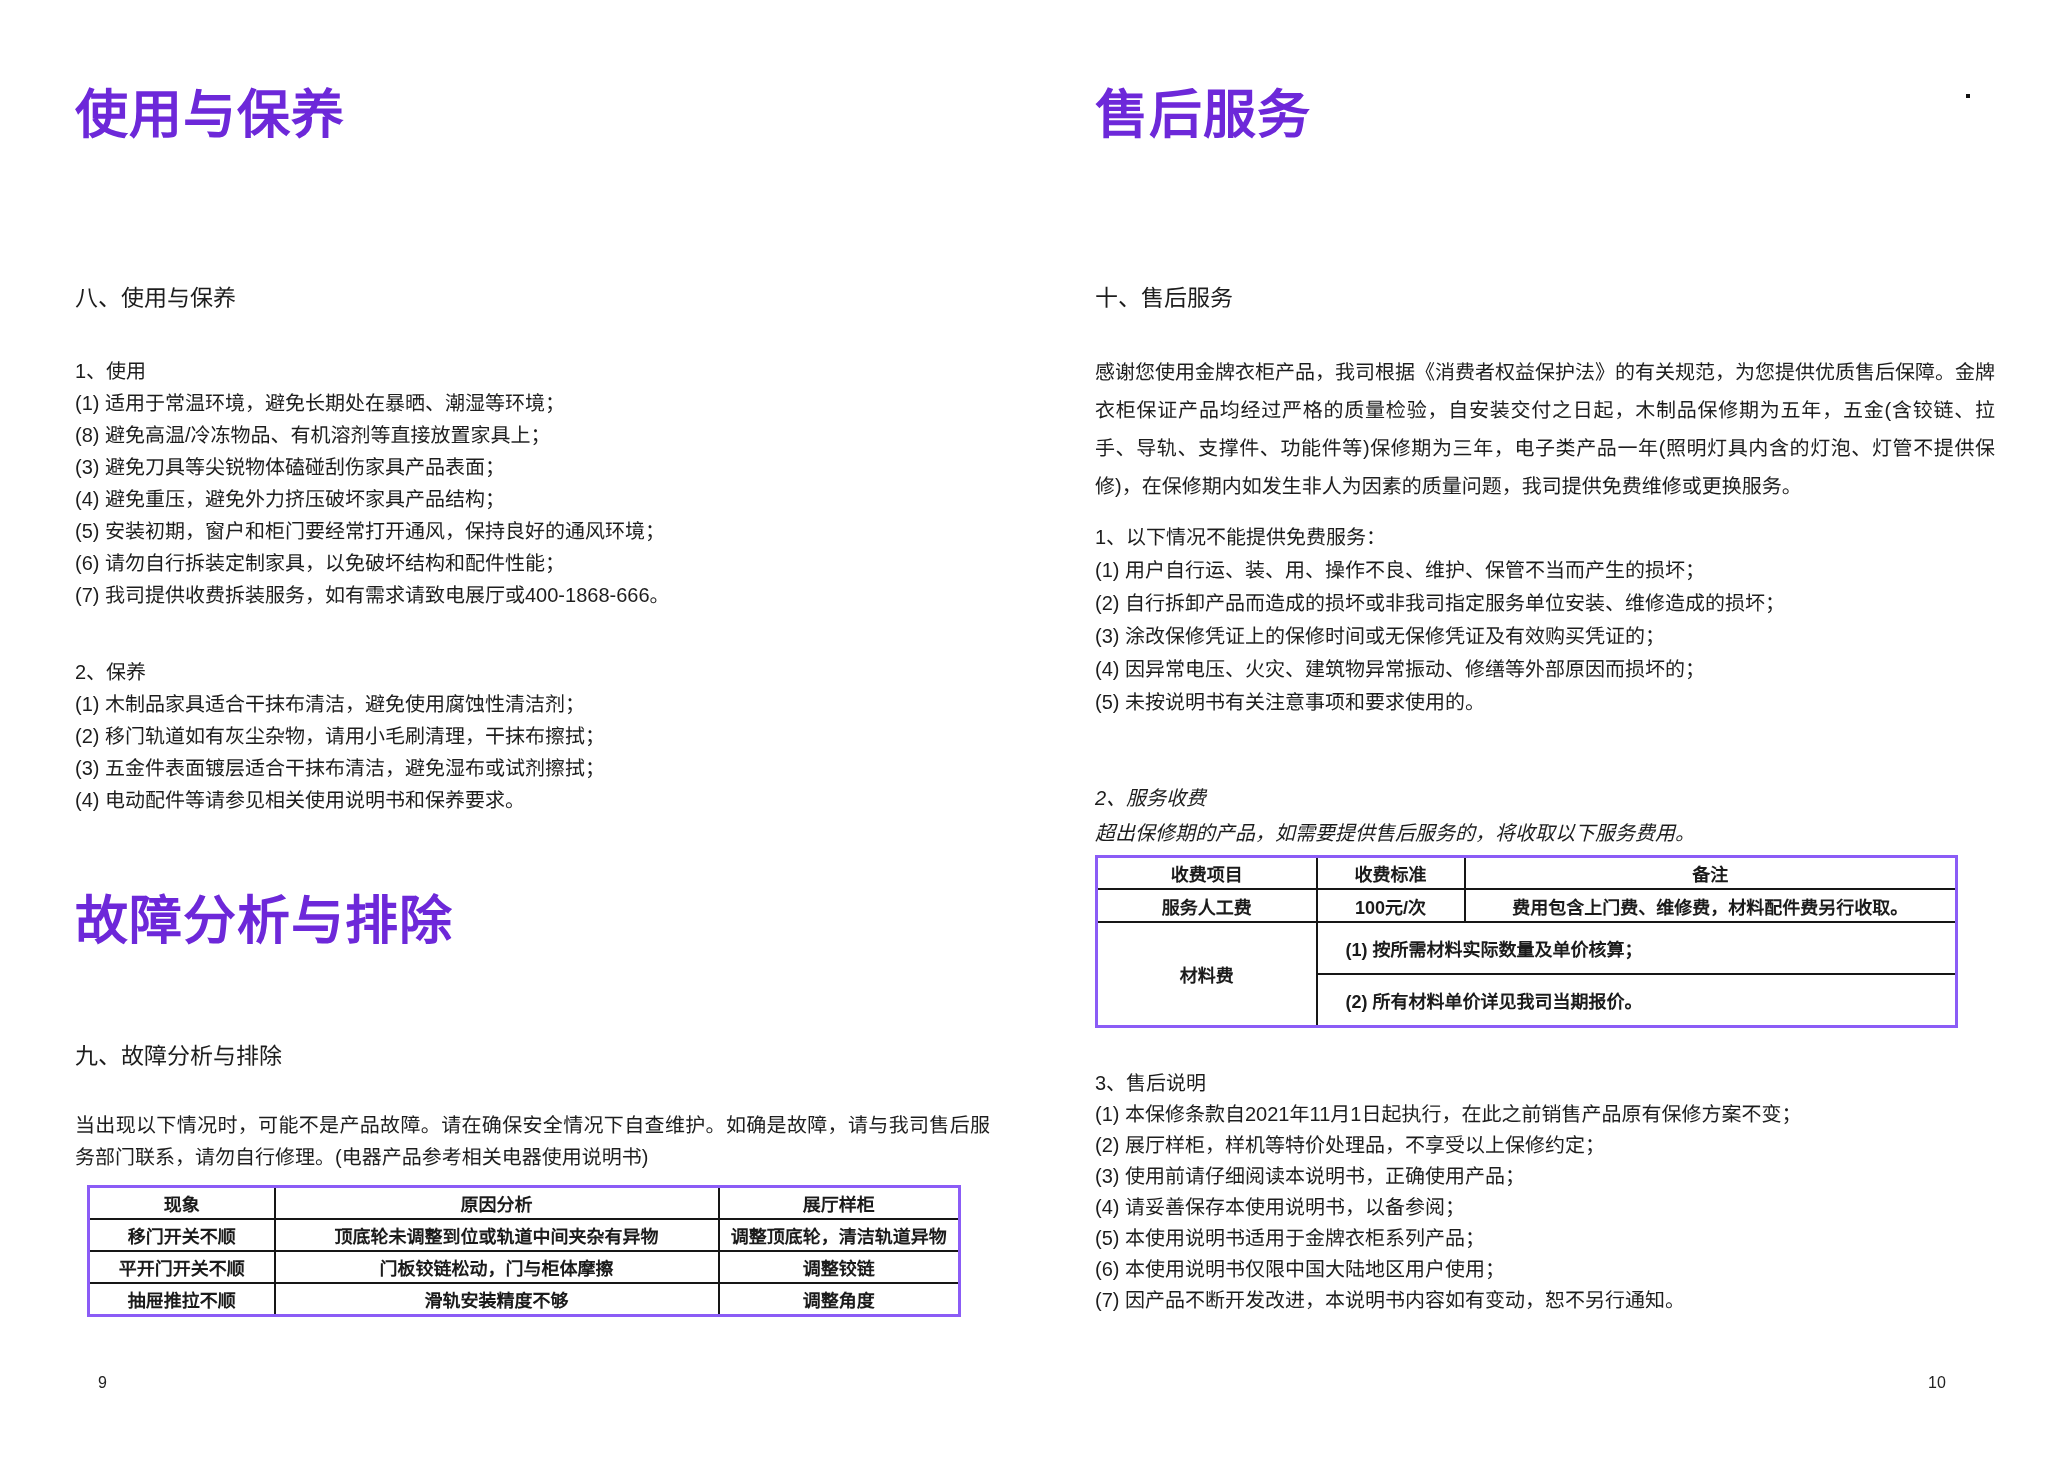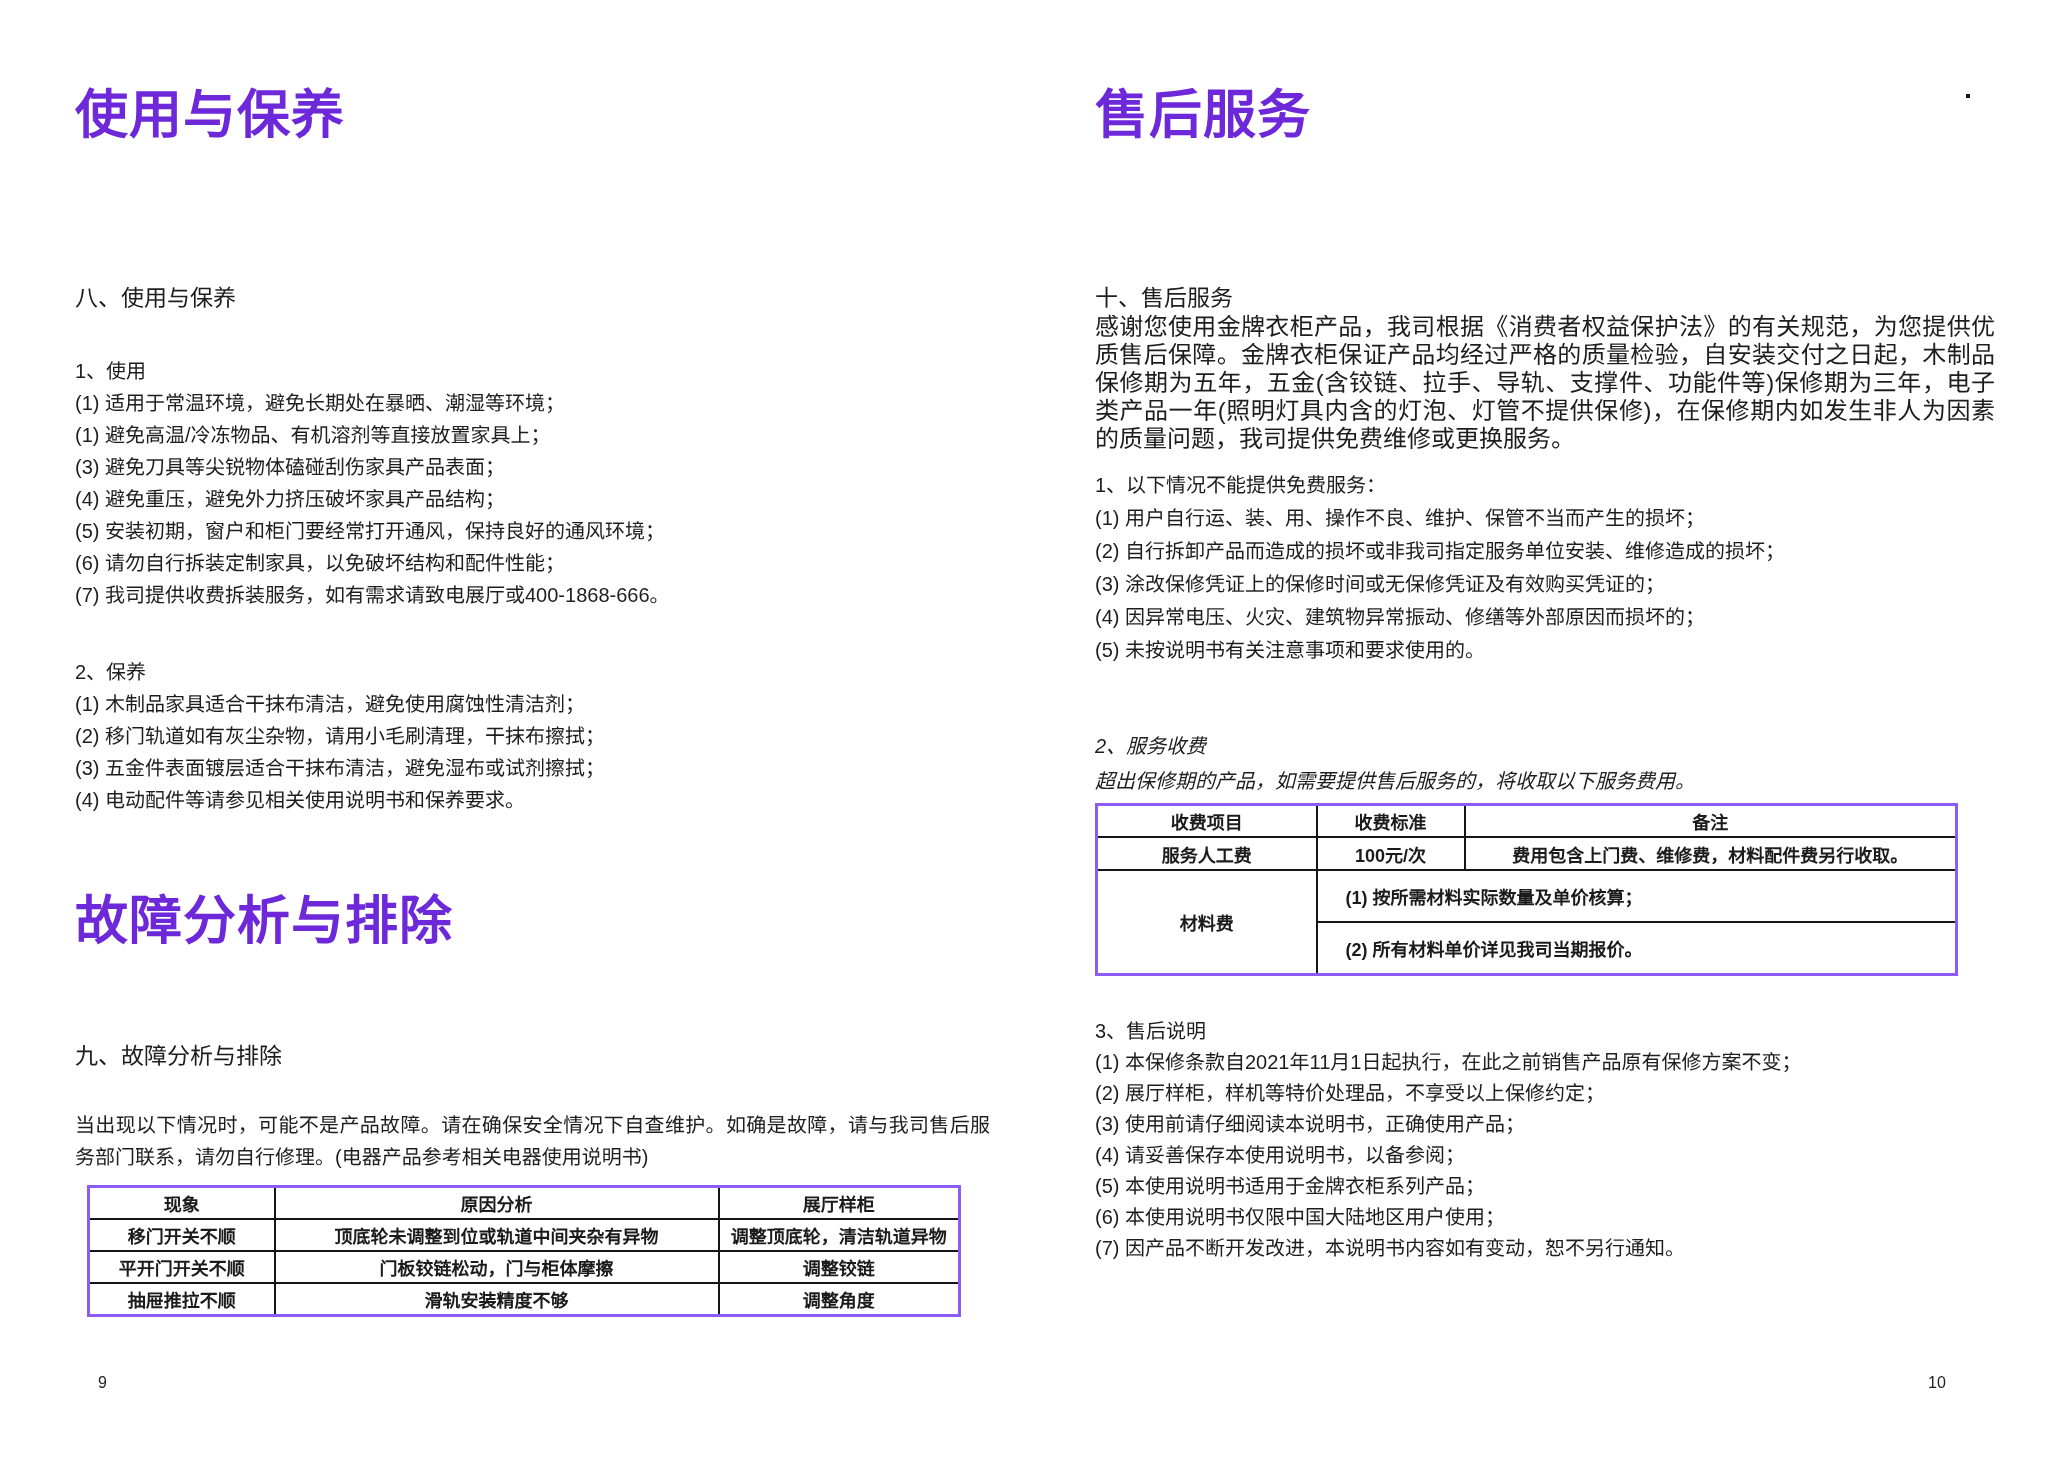--- a/index.html
+++ b/index.html
@@ -14,21 +14,21 @@
   .doc-title{font-size:53px;line-height:50px;font-weight:700;margin:0;letter-spacing:1px;color:#6d28d9;}
   .mt-title{margin-top:90px;}
   .sec-heading{font-size:23px;line-height:30px;font-weight:400;margin:143px 0 0 0;}
   .sec-heading-9{margin-top:95px;}
   .body-block{font-size:20px;line-height:32px;font-weight:400;}
   .line{white-space:nowrap;}
   .use-block{margin-top:42px;}
   .care-block{margin-top:45px;}
   .title-trouble{margin-top:80px;}
   .trouble-intro{margin-top:38px;font-size:20px;line-height:32px;text-align:justify;}
-  .service-intro{font-size:24px;line-height:28px;text-align:justify;}
+  .service-intro{margin-top:40px;font-size:20px;line-height:38px;text-align:justify;}
   .list1-block{margin-top:16px;font-size:20px;line-height:33px;}
   .fee-head-block{margin-top:62px;font-size:20px;line-height:35px;font-style:italic;}
   .notes-block{margin-top:40px;font-size:20px;line-height:31px;}
   table{border-collapse:collapse;border:3px solid #8b5cf6;}
   td,th{border:2px solid #161616;font-size:18px;font-weight:700;text-align:center;vertical-align:middle;padding:0 8px;color:#1b1b1b;}
   .trouble-table{margin-top:12px;margin-left:12px;width:871px;table-layout:fixed;}
   .trouble-table td{height:30px;}
   .fee-table{margin-top:4px;width:860px;table-layout:fixed;}
   .fee-table td{height:30px;}
   .fee-table td.labor{height:31px;}
@@ -42,21 +42,21 @@
 <body>
 
 <div class="page page-left">
   <h1 class="doc-title mt-title">使用与保养</h1>
 
   <div class="sec-heading">八、使用与保养</div>
 
   <div class="body-block use-block">
     <div class="line">1、使用</div>
     <div class="line">(1) 适用于常温环境，避免长期处在暴晒、潮湿等环境；</div>
-    <div class="line">(1) 避免高温/冷冻物品、有机溶剂等直接放置家具上；</div>
+    <div class="line">(8) 避免高温/冷冻物品、有机溶剂等直接放置家具上；</div>
     <div class="line">(3) 避免刀具等尖锐物体磕碰刮伤家具产品表面；</div>
     <div class="line">(4) 避免重压，避免外力挤压破坏家具产品结构；</div>
     <div class="line">(5) 安装初期，窗户和柜门要经常打开通风，保持良好的通风环境；</div>
     <div class="line">(6) 请勿自行拆装定制家具，以免破坏结构和配件性能；</div>
     <div class="line">(7) 我司提供收费拆装服务，如有需求请致电展厅或400-1868-666。</div>
   </div>
 
   <div class="body-block care-block">
     <div class="line">2、保养</div>
     <div class="line">(1) 木制品家具适合干抹布清洁，避免使用腐蚀性清洁剂；</div>

